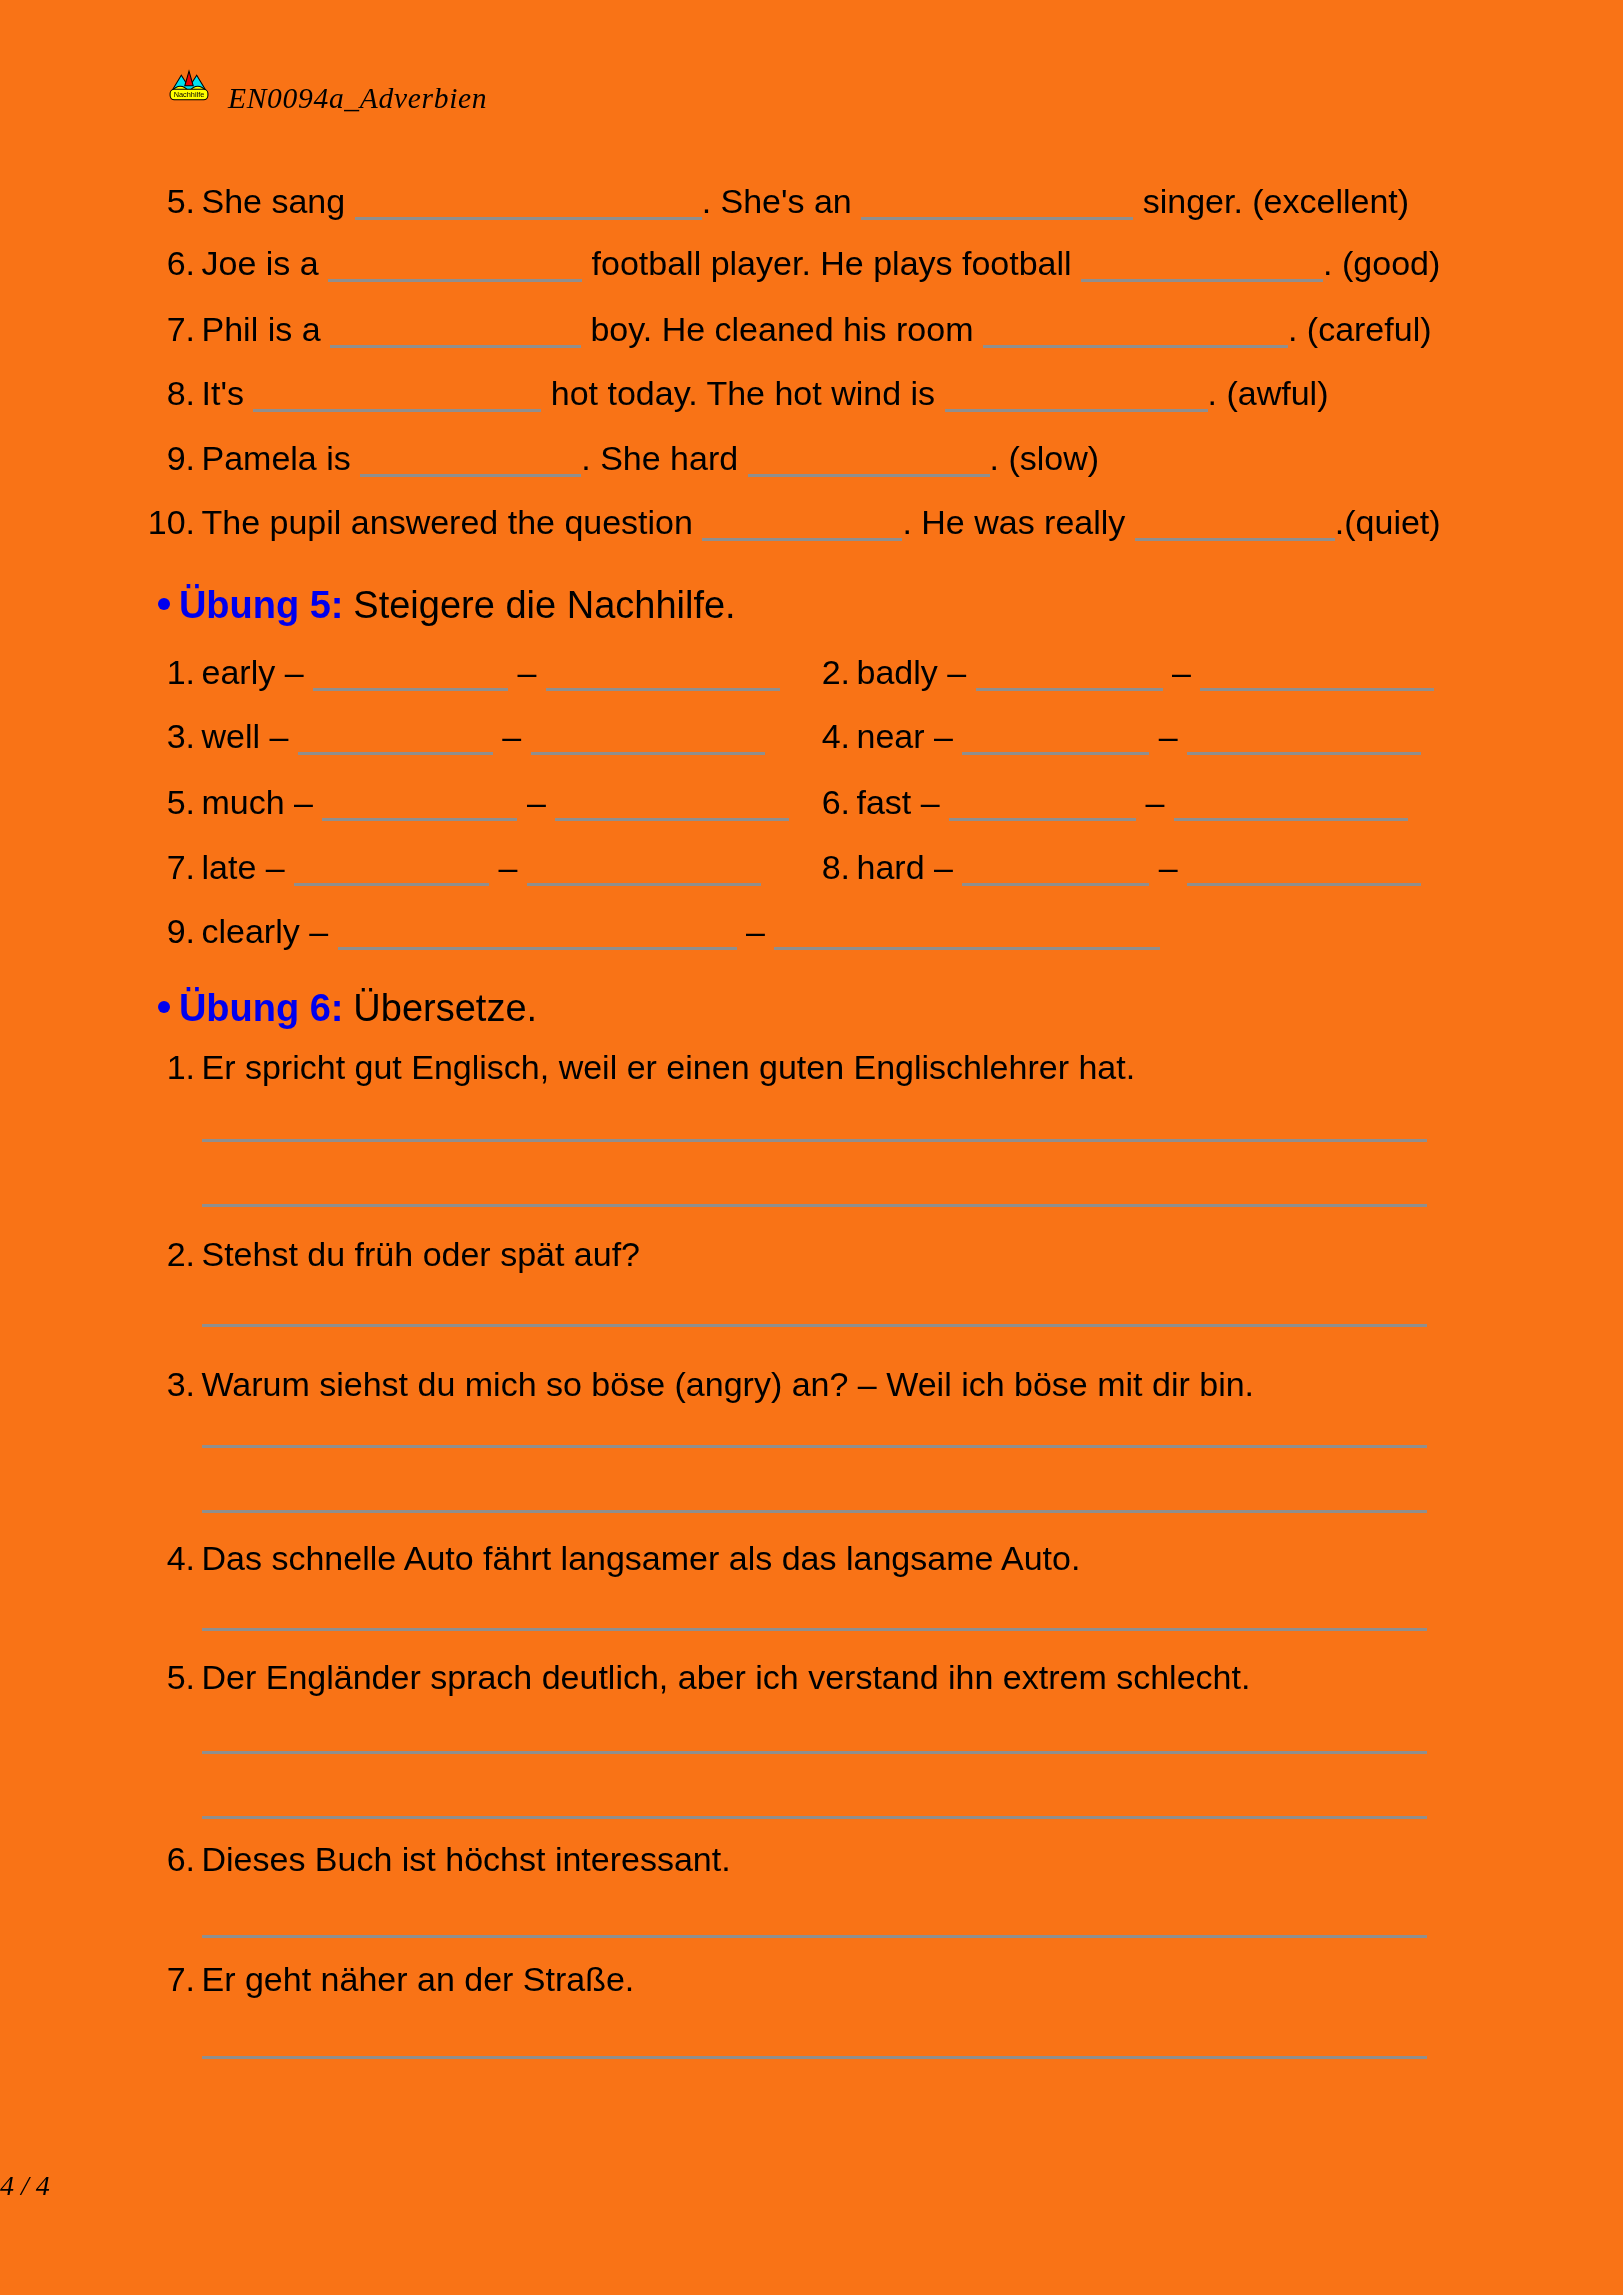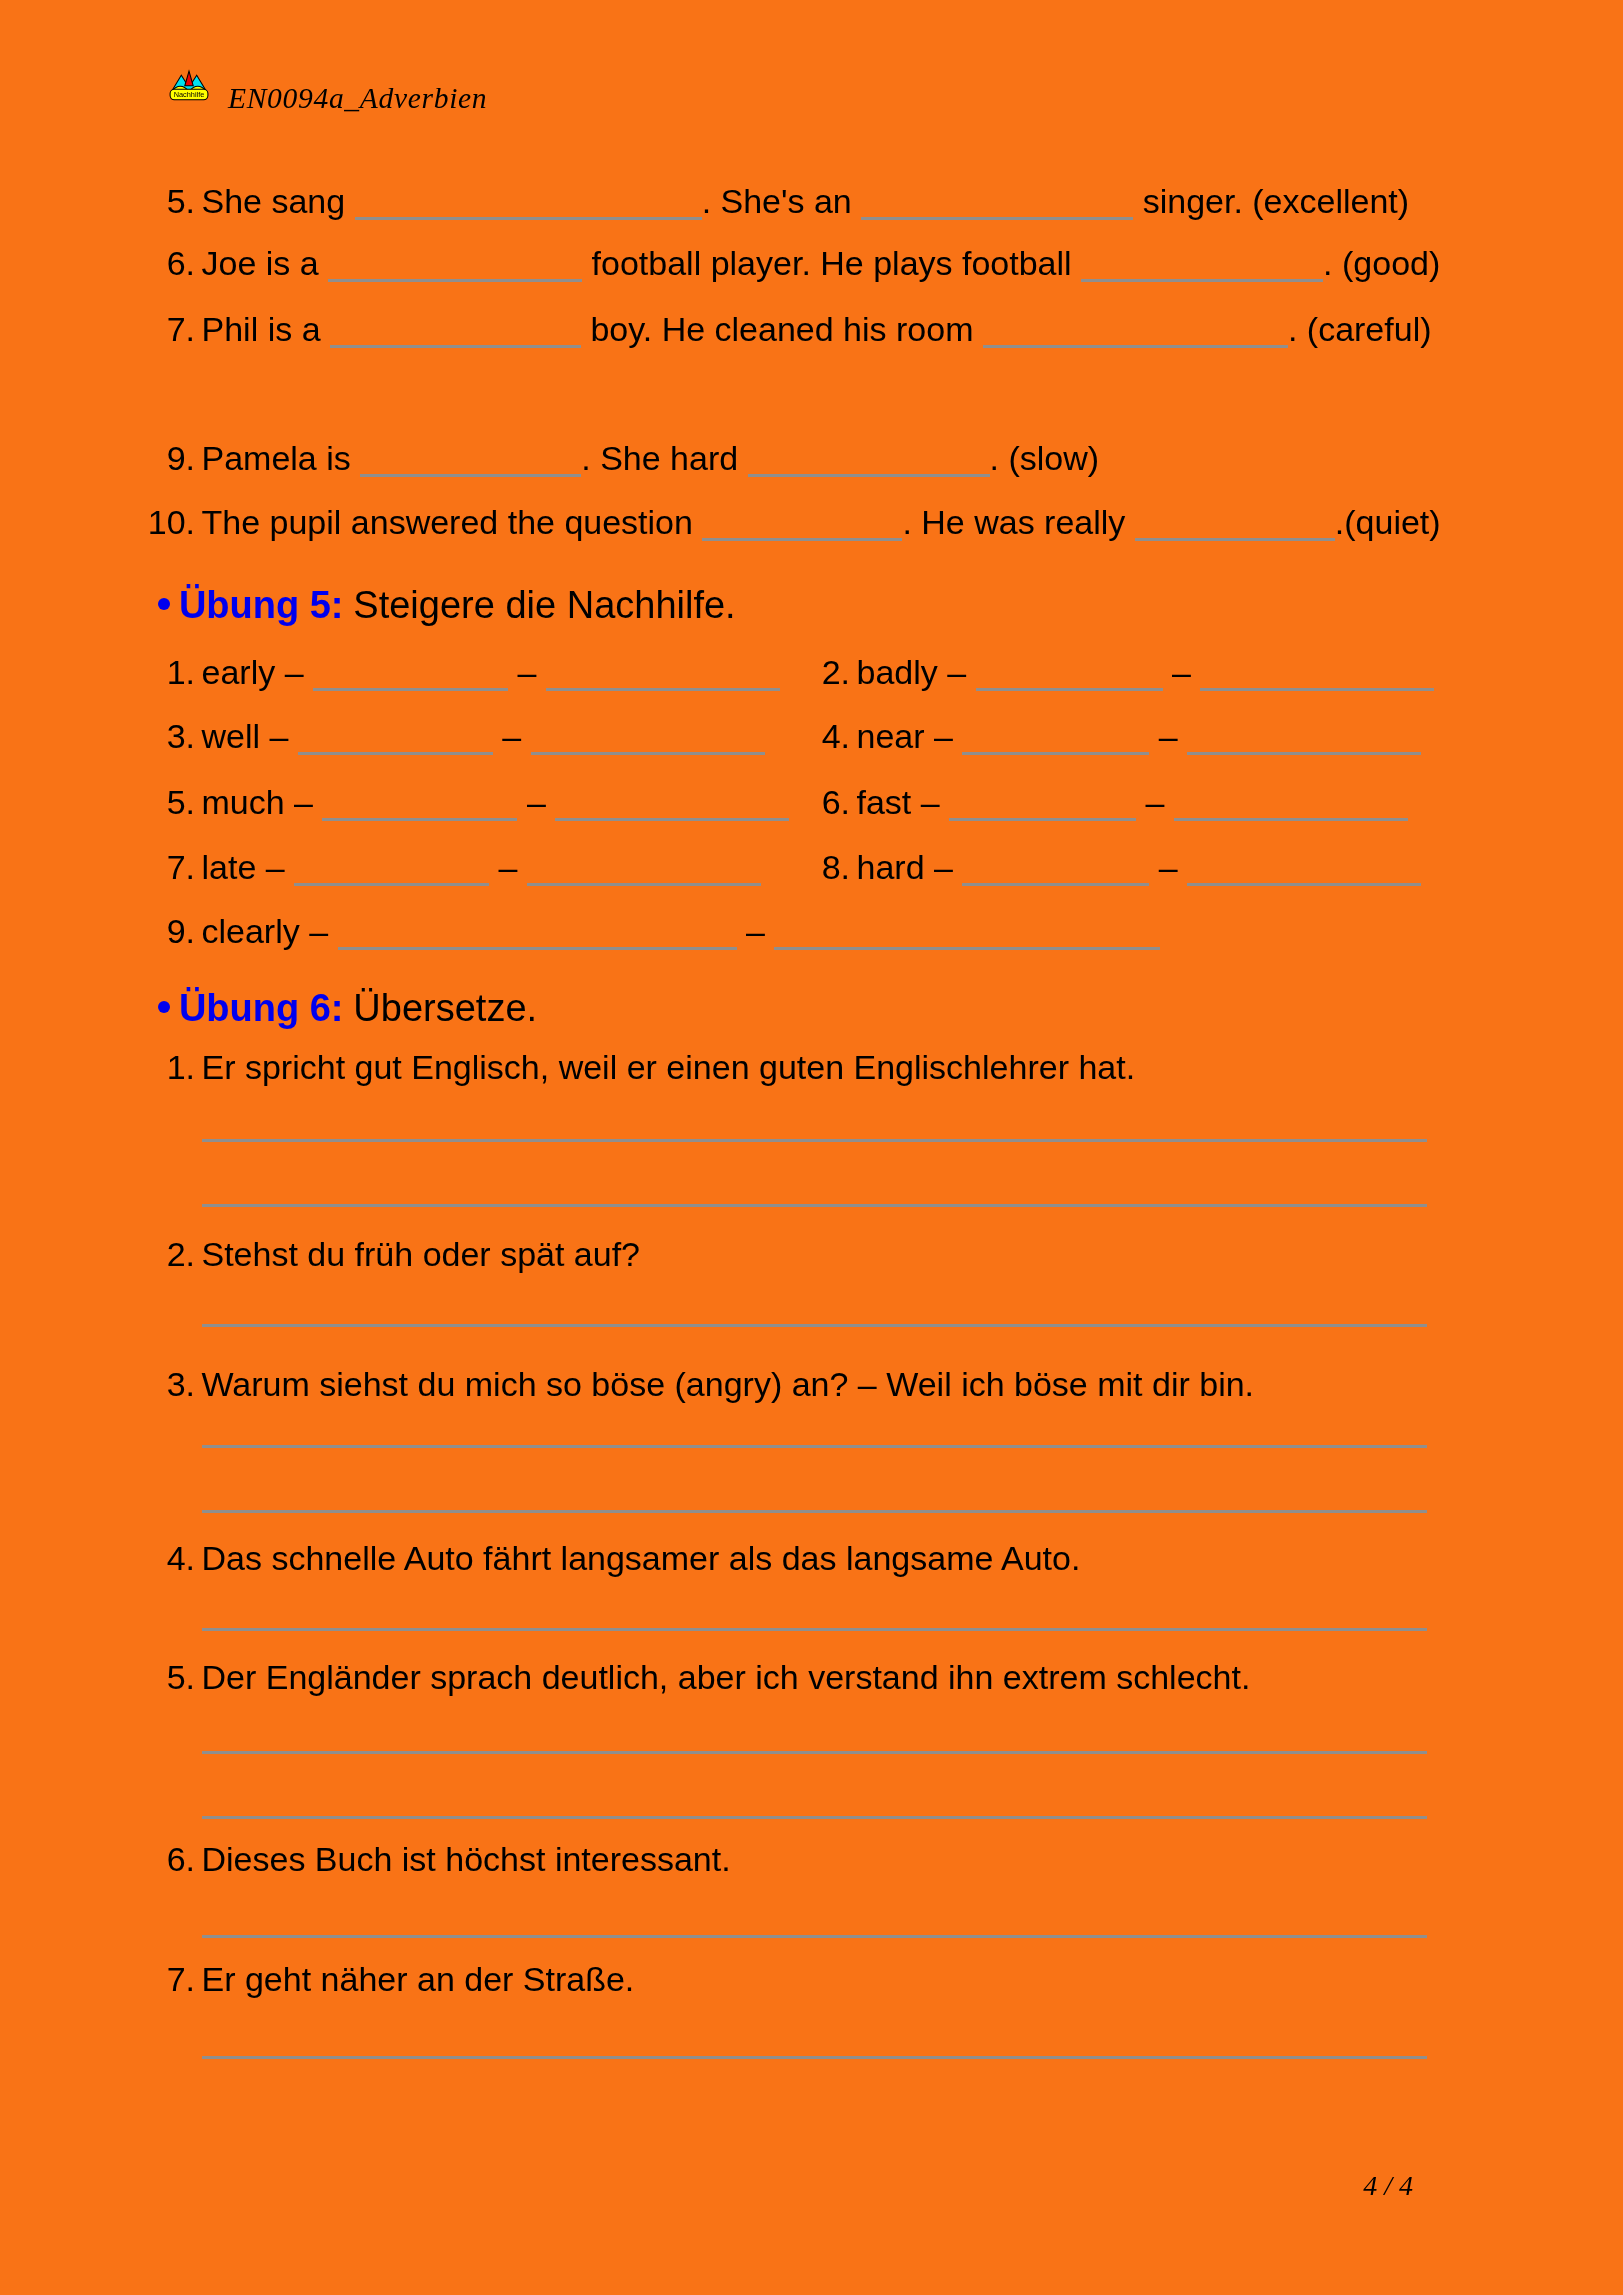--- a/index.html
+++ b/index.html
@@ -34,42 +34,43 @@
   .hlabel{color:#0000ee;font-weight:bold;margin-right:9.8px;}
   
   .u5row{height:46px;width:1375px;}
   .u5cell{position:absolute;top:0;white-space:nowrap;}
   
   .answer-line{
     position:absolute;left:202px;width:1225px;height:0;
     border-top:3.3px solid #8f8f8f;
   }
   .footer{
-    position:absolute;left:0;top:2170px;width:1381px;text-align:right;
-    font-family:"Liberation Serif",serif;font-style:italic;font-size:28px;margin-left:32px;
+    position:absolute;left:0;top:2170px;width:1381px;text-align:left;
+    font-family:"Liberation Serif",serif;font-style:italic;font-size:28px;
   }
 </style>
 </head>
 <body>
 
 <div class="page">
 
   <svg class="logo" viewBox="0 0 120 100">
     <path d="M10 64 L38 18 L52 40 L60 26 L68 40 L82 18 L110 64 Z" fill="#00e0f0" stroke="#000" stroke-width="3"></path>
     <path d="M60 6 L72 48 L48 48 Z" fill="#ee0000" stroke="#000" stroke-width="3"></path>
     <path d="M10 64 Q35 34 60 64 Q85 34 110 64 Z" fill="#ffff00" stroke="#000" stroke-width="3"></path>
     <rect x="6" y="58" width="108" height="30" rx="12" fill="#ffff00" stroke="#000" stroke-width="3"></rect>
     <text x="60" y="81" text-anchor="middle" font-family="Liberation Sans, sans-serif" font-size="21" fill="#000">Nachhilfe</text>
   </svg>
   <div class="title">EN0094a_Adverbien</div>
 
   <div class="layer" id="fill-items">
       <div class="line-row" style="top: 180px;"><span class="num">5.</span><span>She sang </span><span class="blank" style="width: 347px;"></span><span>. She's an </span><span class="blank" style="width: 272px;"></span><span> singer. (excellent)</span></div>
       <div class="line-row" style="top: 242px;"><span class="num">6.</span><span>Joe is a </span><span class="blank" style="width: 254px;"></span><span> football player. He plays football </span><span class="blank" style="width: 242px;"></span><span>. (good)</span></div>
       <div class="line-row" style="top: 308px;"><span class="num">7.</span><span>Phil is a </span><span class="blank" style="width: 251px;"></span><span> boy. He cleaned his room </span><span class="blank" style="width: 305px;"></span><span>. (careful)</span></div>
+      <div class="line-row" style="top: 372px;"><span class="num">8.</span><span>It's </span><span class="blank" style="width: 288px;"></span><span> hot today. The hot wind is </span><span class="blank" style="width: 263px;"></span><span>. (awful)</span></div>
       <div class="line-row" style="top: 437px;"><span class="num">9.</span><span>Pamela is </span><span class="blank" style="width: 221px;"></span><span>. She hard </span><span class="blank" style="width: 242px;"></span><span>. (slow)</span></div>
       <div class="line-row" style="top: 501px;"><span class="num">10.</span><span>The pupil answered the question </span><span class="blank" style="width: 200px;"></span><span>. He was really </span><span class="blank" style="width: 200px;"></span><span>.(quiet)</span></div>
     </div>
 
   <div class="heading" style="top:583px">
     <span class="bullet"></span><span class="hlabel">Übung 5:</span><span>Steigere die Nachhilfe.</span>
   </div>
 
   <div class="layer" id="u5-rows">
       <div class="line-row u5row" style="top: 651px;">

